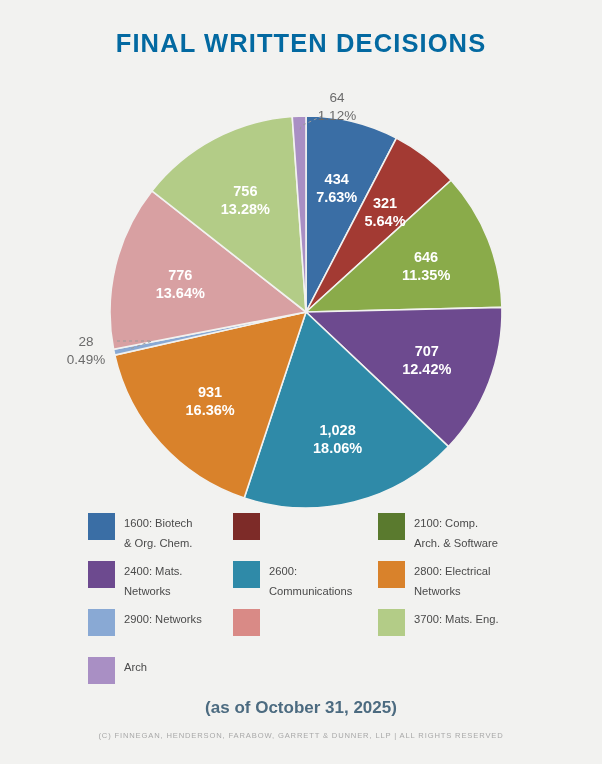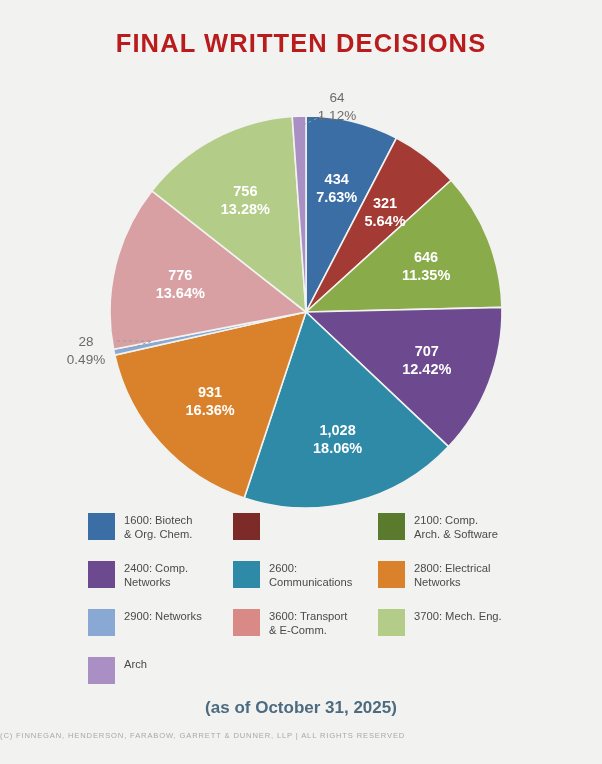--- a/index.html
+++ b/index.html
@@ -22,21 +22,21 @@
     position: absolute;
     top: 28px;
     left: 0;
     width: 602px;
     text-align: center;
   }
   .title-line {
     font-size: 25.5px;
     font-weight: bold;
     letter-spacing: 1.1px;
-    color: #b91c1c;
+    color: #0369a1;
     line-height: 30px;
     text-transform: uppercase;
   }
 
   
   .pie-wrap {
     position: absolute;
     top: 88px;
     left: 0;
     width: 602px;
@@ -74,21 +74,21 @@
     gap: 9px;
   }
   .legend-swatch {
     width: 27px;
     height: 27px;
     flex: 0 0 27px;
     margin-top: 1px;
   }
   .legend-text {
     font-size: 11.2px;
-    line-height: 14px;
+    line-height: 20px;
     color: #4a4a4a;
     padding-top: 1px;
     white-space: pre-line;
   }
 
   
   .asof {
     position: absolute;
     top: 698px;
     left: 0;
@@ -96,20 +96,21 @@
     text-align: center;
     font-size: 17px;
     font-weight: bold;
     color: #4c6b80;
   }
   .copyright {
     position: absolute;
     top: 731px;
     left: 0;
     width: 602px;
+    text-align: center;
     font-size: 7.6px;
     letter-spacing: 0.85px;
     color: #a8a8a8;
   }
 </style>
 </head>
 <body>
 
 <div id="page">
 
@@ -163,45 +164,43 @@
       <div class="legend-item">
         <span class="legend-swatch" style="background: rgb(125, 43, 40);"></span>
       </div>
       <div class="legend-item">
         <span class="legend-swatch" style="background: rgb(90, 122, 46);"></span>
         <span class="legend-text">2100: Comp.
 Arch. &amp; Software</span>
       </div>
       <div class="legend-item">
         <span class="legend-swatch" style="background: rgb(109, 74, 143);"></span>
-        <span class="legend-text">2400: Comp.
+        <span class="legend-text">2400: Mats.
 Networks</span>
       </div>
       <div class="legend-item">
         <span class="legend-swatch" style="background: rgb(47, 138, 168);"></span>
         <span class="legend-text">2600:
 Communications</span>
       </div>
       <div class="legend-item">
         <span class="legend-swatch" style="background: rgb(217, 130, 43);"></span>
         <span class="legend-text">2800: Electrical
 Networks</span>
       </div>
       <div class="legend-item">
         <span class="legend-swatch" style="background: rgb(137, 169, 212);"></span>
         <span class="legend-text">2900: Networks</span>
       </div>
       <div class="legend-item">
         <span class="legend-swatch" style="background: rgb(217, 138, 134);"></span>
-        <span class="legend-text">3600: Transport
-&amp; E-Comm.</span>
       </div>
       <div class="legend-item">
         <span class="legend-swatch" style="background: rgb(179, 204, 135);"></span>
-        <span class="legend-text">3700: Mech. Eng.</span>
+        <span class="legend-text">3700: Mats. Eng.</span>
       </div>
       <div class="legend-item">
         <span class="legend-swatch" style="background: rgb(169, 143, 196);"></span>
         <span class="legend-text">Arch</span>
       </div>
     </div>
 
   <div class="asof">(as of October 31, 2025)</div>
   <div class="copyright">(C) FINNEGAN, HENDERSON, FARABOW, GARRETT &amp; DUNNER, LLP | ALL RIGHTS RESERVED</div>
 

